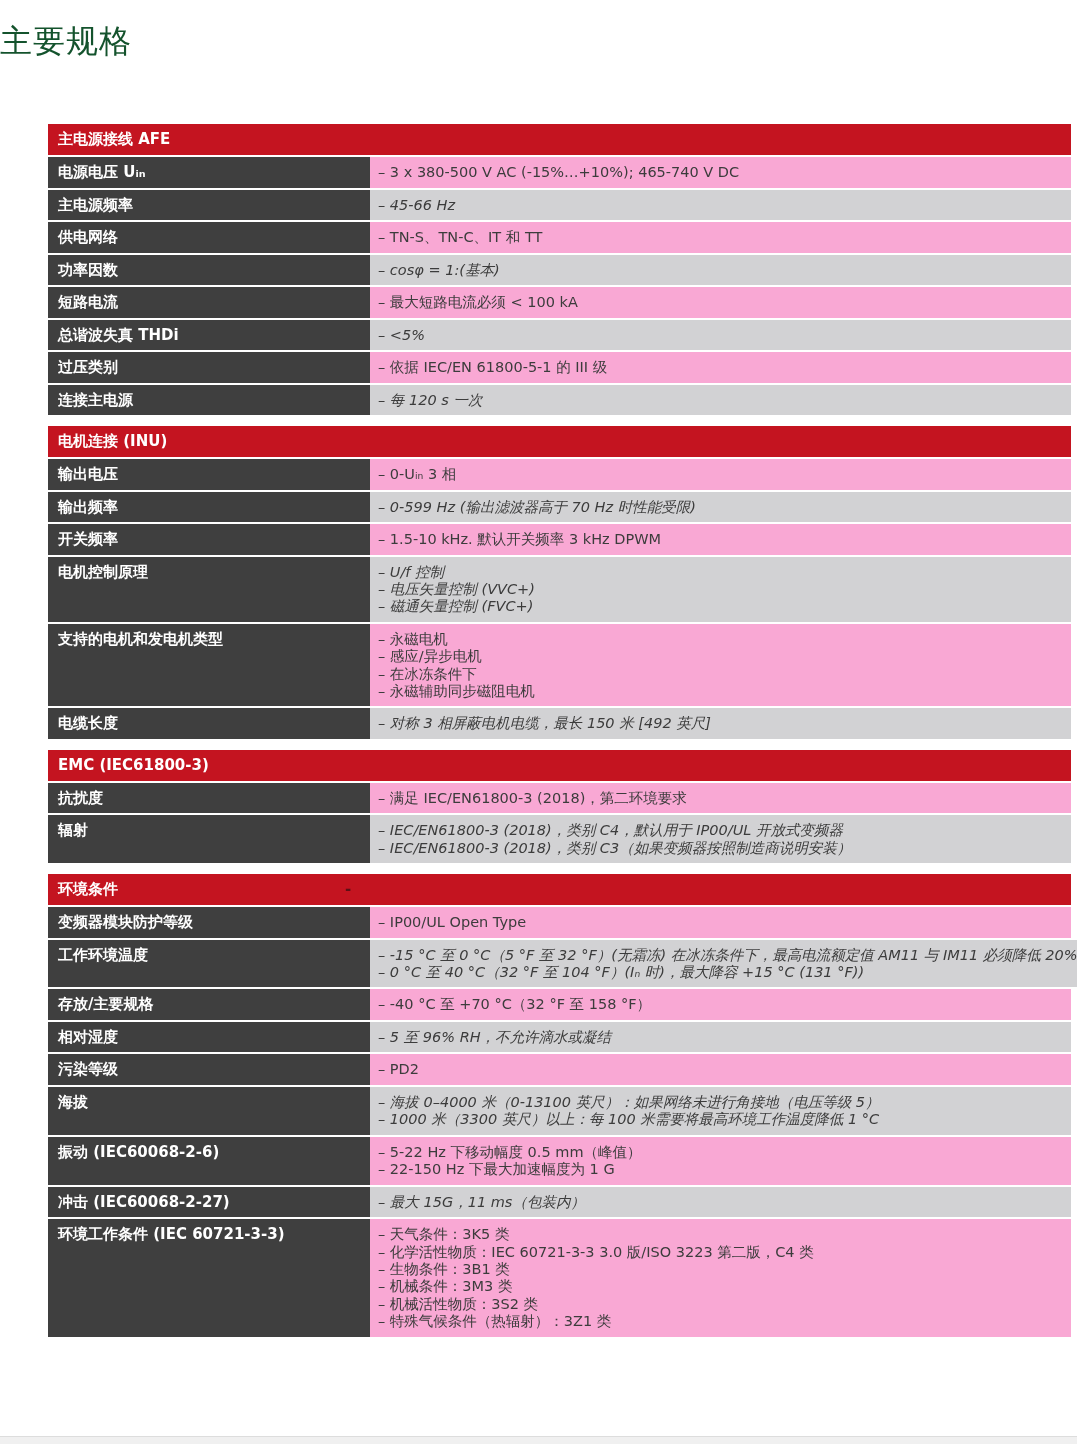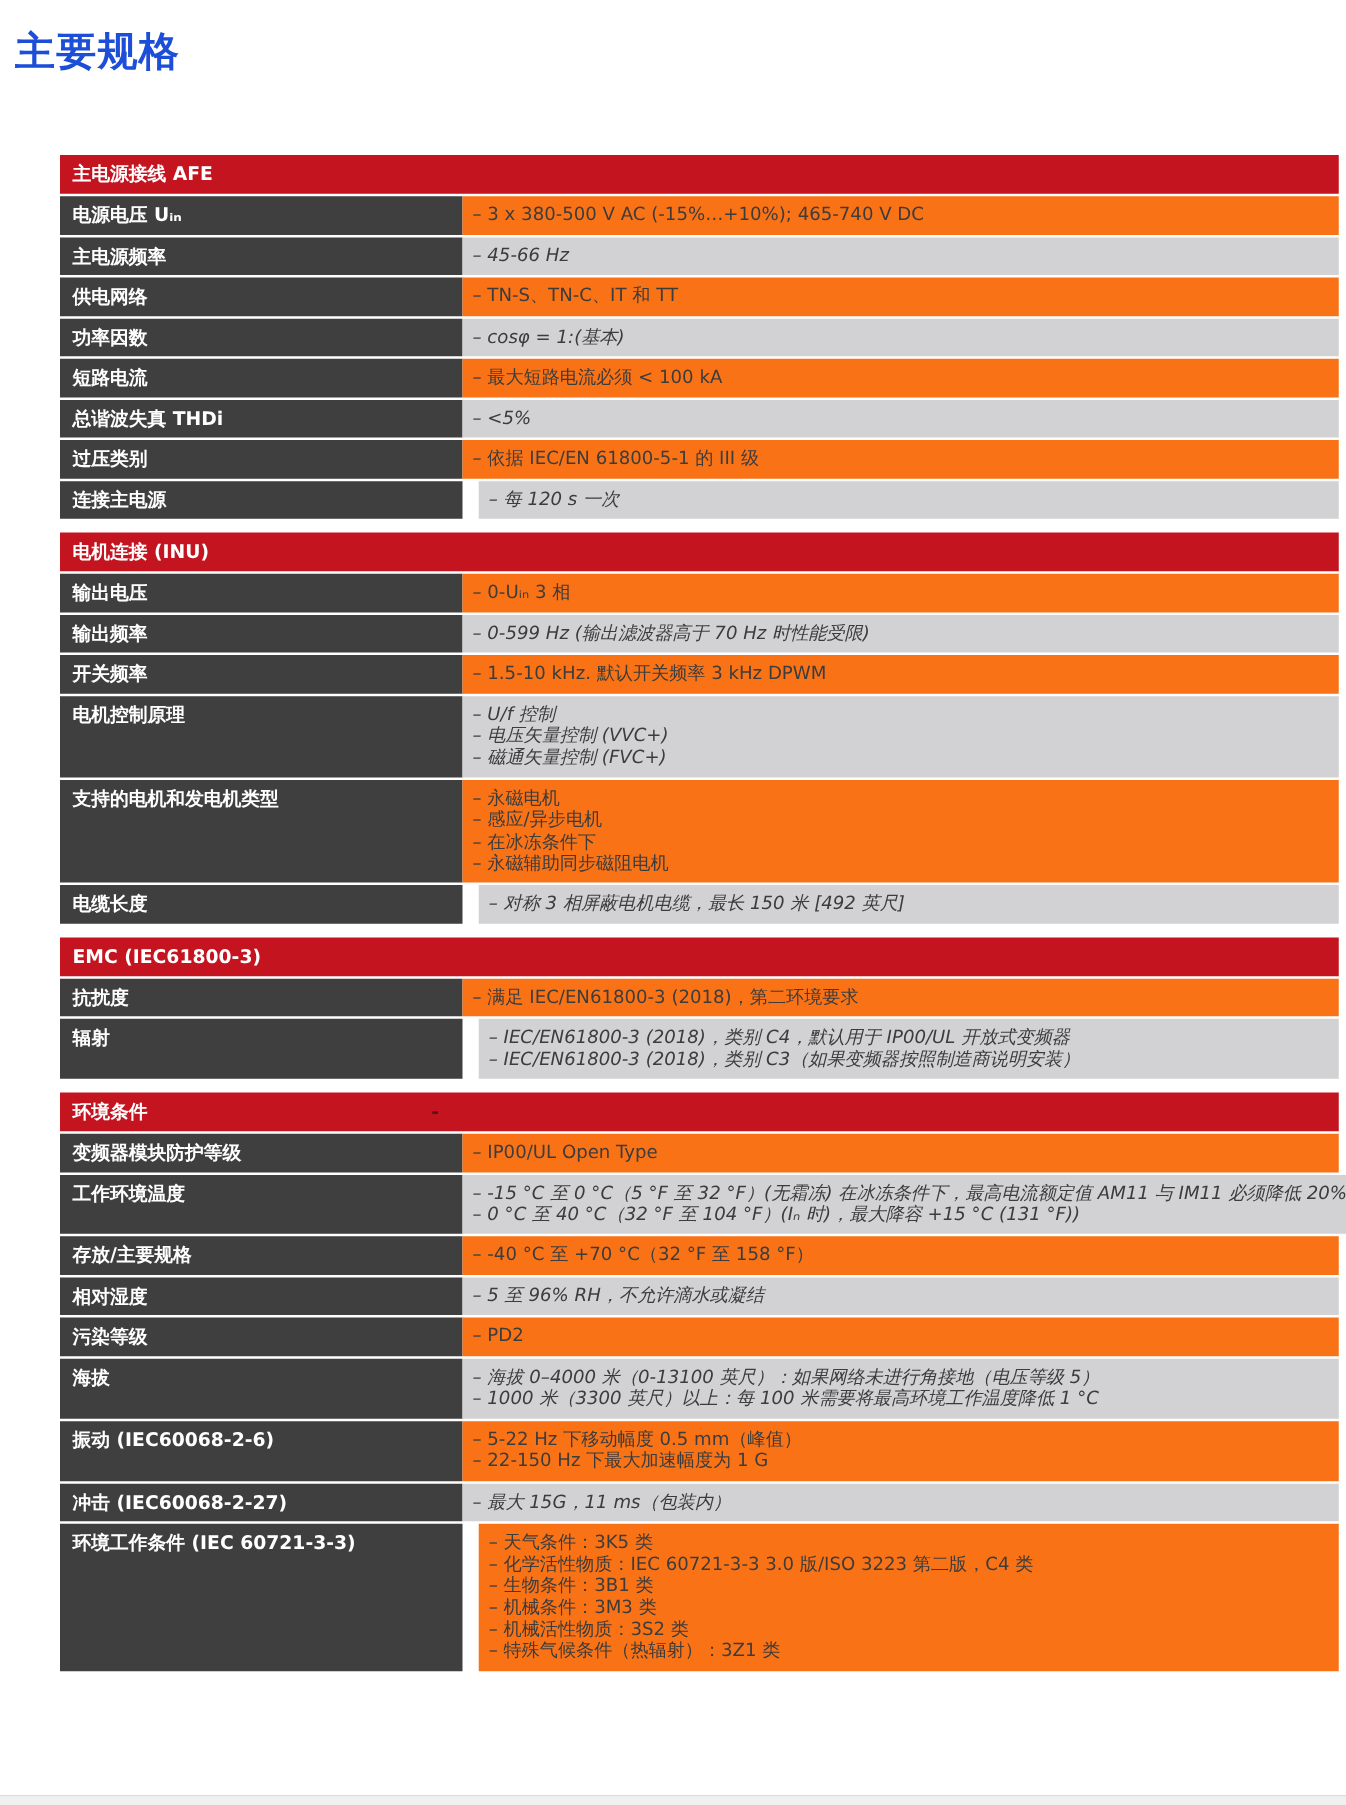--- a/index.html
+++ b/index.html
@@ -2,50 +2,50 @@
 <html><head>
 <meta charset="utf-8">
 <style>
   html,body{margin:0;padding:0;}
   body{
     width:1077px;height:1444px;position:relative;background:#ffffff;
     font-family:"DejaVu Sans","Liberation Sans",sans-serif;
     overflow:hidden;
   }
   .page-title{
-    position:absolute;left:12px;top:20px;
-    font-size:32px;font-weight:700;color:#1d4ed8;letter-spacing:1px;
+    position:absolute;left:0;top:20px;
+    font-size:32px;font-weight:400;color:#14532d;letter-spacing:1px;
   }
   .tables{
     position:absolute;left:48px;top:124px;width:1023px;
   }
   .section{margin-bottom:11px;}
   .section-header{
     position:relative;
     background:var(--red,#c41420);color:#ffffff;
     font-size:15px;font-weight:bold;
     height:31px;line-height:31px;
     padding-left:10px;box-sizing:border-box;
     margin-bottom:2px;
   }
   .header-note{
     position:absolute;left:297px;top:0;
     color:#5d1016;font-weight:bold;
   }
   .row{display:flex;margin-bottom:2px;}
-  .row:last-child{margin-bottom:0;gap:13px;}
+  .row:last-child{margin-bottom:0;}
   .cell-label{
     width:322px;flex:0 0 322px;box-sizing:border-box;
     background:var(--dark,#3f3f3f);color:#ffffff;
     font-size:15px;font-weight:bold;
     padding:7px 10px 6px 10px;line-height:17.5px;
   }
   .cell-value{
     flex:1;box-sizing:border-box;
-    background:#f97316;color:#3c3c3c;
+    background:#f9a8d4;color:#3c3c3c;
     font-size:14.5px;padding:7px 8px 6px 8px;line-height:17.4px;
   }
   .cell-value.alt{background:var(--gray,#d2d2d4);font-style:italic;}
   .value-line{white-space:nowrap;}
   .bottom-band{
     position:absolute;left:0;bottom:0;width:1077px;height:7px;
     background:#f0f0f0;border-top:1px solid #dddddd;
   }
 </style>
 </head>

